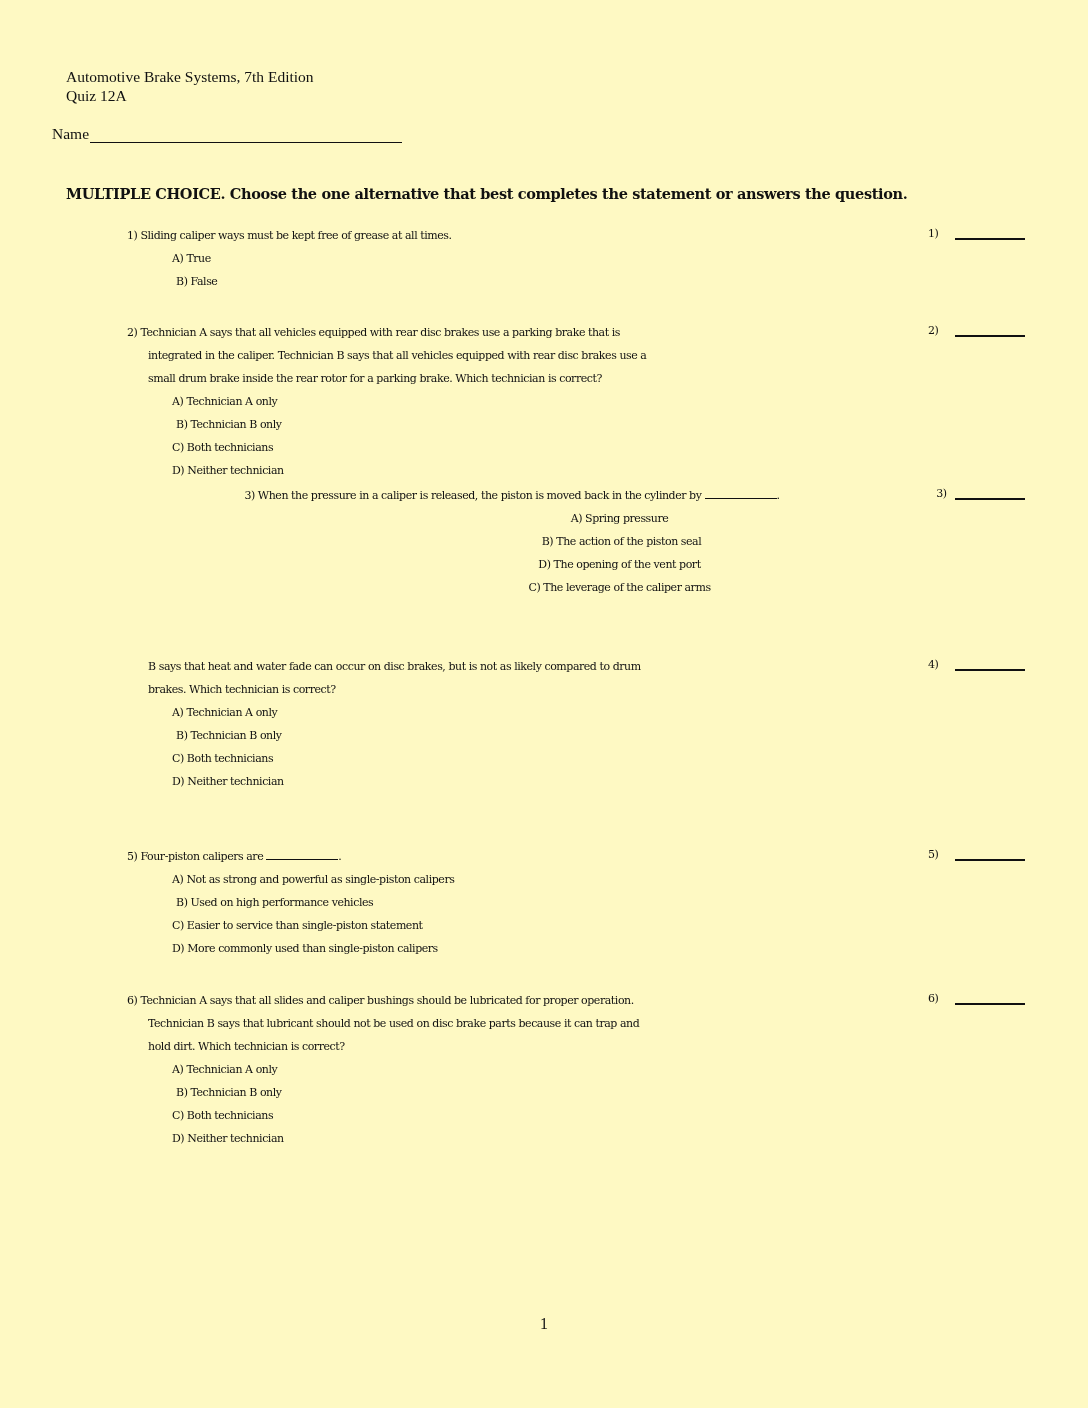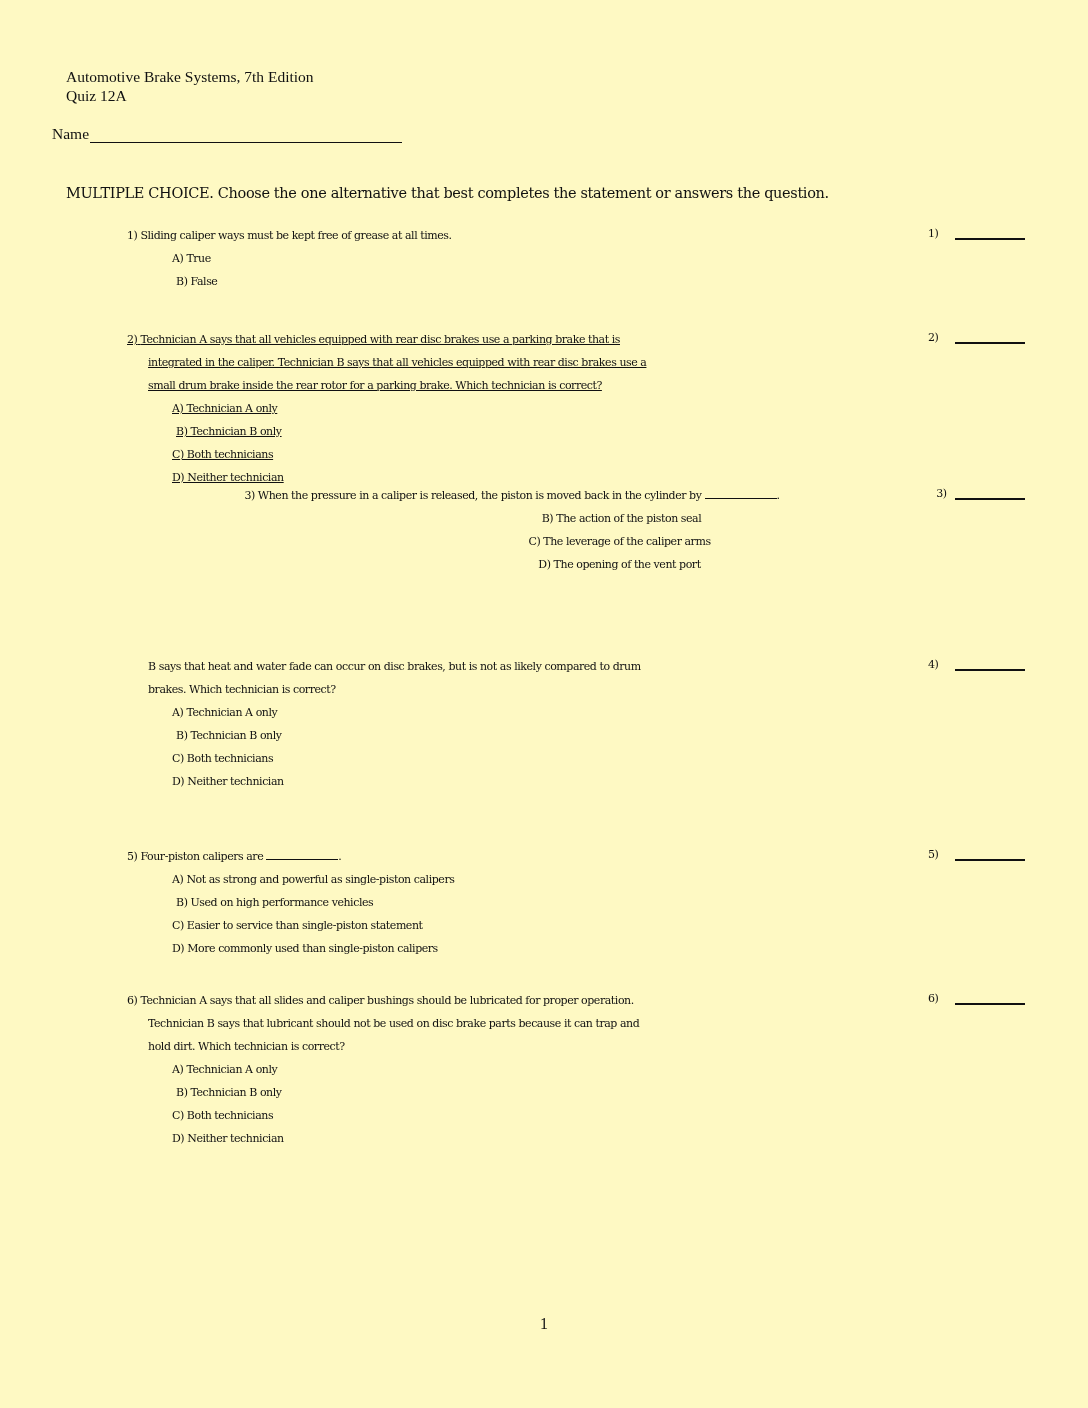--- a/index.html
+++ b/index.html
@@ -1,21 +1,21 @@
 <!DOCTYPE html>
 <html><head>
 <meta charset="utf-8">
 <style>
   html, body { margin: 0; padding: 0; background: #ffffff; }
   body { width: 1088px; height: 1408px; position: relative; overflow: hidden; color: #111111; }
   .page { position: absolute; left: 0; top: 0; width: 1088px; height: 1408px; background: #fef9c3; }
   .header { position: absolute; left: 66px; top: 67px; font-family: "Liberation Serif", serif; font-size: 15.5px; line-height: 19px; }
   .name-row { position: absolute; left: 52px; top: 125px; font-family: "Liberation Serif", serif; font-size: 15.5px; display: flex; align-items: flex-end; }
   .name-line { display: inline-block; width: 312px; border-bottom: 1px solid #111; height: 16px; margin-left: 1px; }
-  .instructions { position: absolute; left: 66px; top: 185px; font-family: "DejaVu Serif", serif; font-weight: normal; font-size: 14.5px; letter-spacing: -0.35px; white-space: nowrap; }
+  .instructions { position: absolute; left: 66px; top: 185px; font-family: "DejaVu Serif", serif; font-weight: bold; font-size: 14.5px; letter-spacing: -0.35px; white-space: nowrap; }
   .q { position: absolute; left: 127px; width: 940px; font-family: "DejaVu Serif", serif; font-size: 11px; letter-spacing: -0.45px; }
   .q-text { width: 770px; line-height: 23px; }
   .q-line { white-space: nowrap; }
   .q-line.indent { padding-left: 21px; }
   .choices { margin-left: 45px; line-height: 23px; }
   .choice { white-space: nowrap; }
   .choice.shift { padding-left: 4px; }
   .answer { position: absolute; left: 801px; top: 0; display: flex; align-items: flex-end; white-space: nowrap; }
   .answer-num { display: inline-block; width: 27px; font-family: "DejaVu Serif", serif; }
   .answer-blank { display: inline-block; width: 70px; border-bottom: 2px solid #111; height: 14px; margin-left: 0; }
@@ -46,21 +46,21 @@
     <div class="choices">
       <div class="choice">A) True</div>
       <div class="choice shift">B) False</div>
     </div>
     <div class="answer">
       <span class="answer-num">1)</span>
       <span class="answer-blank"></span>
     </div>
   </div>
 
-  <div class="q" style="top:328px;text-decoration:underline;">
+  <div class="q" style="top:321px;">
     <div class="q-text">
       <div class="q-line"><span>2)</span> <span>Technician A says that all vehicles equipped with rear disc brakes use a parking brake that is</span></div>
       <div class="q-line indent">integrated in the caliper. Technician B says that all vehicles equipped with rear disc brakes use a</div>
       <div class="q-line indent">small drum brake inside the rear rotor for a parking brake. Which technician is correct?</div>
     </div>
     <div class="choices">
       <div class="choice">A) Technician A only</div>
       <div class="choice shift">B) Technician B only</div>
       <div class="choice">C) Both technicians</div>
       <div class="choice">D) Neither technician</div>
@@ -69,23 +69,24 @@
       <span class="answer-num">2)</span>
       <span class="answer-blank"></span>
     </div>
   </div>
 
   <div class="q" style="top:484px;text-align:center;">
     <div class="q-text">
       <div class="q-line"><span>3)</span> <span>When the pressure in a caliper is released, the piston is moved back in the cylinder by</span> <span class="inline-blank"></span><span>.</span></div>
     </div>
     <div class="choices">
+      <div class="choice">A) Spring pressure</div>
       <div class="choice shift">B) The action of the piston seal</div>
+      <div class="choice">D) The opening of the vent port</div>
       <div class="choice">C) The leverage of the caliper arms</div>
-      <div class="choice">D) The opening of the vent port</div>
     </div>
     <div class="answer">
       <span class="answer-num">3)</span>
       <span class="answer-blank"></span>
     </div>
   </div>
 
   <div class="q" style="top:655px;">
     <div class="q-text">
       <div class="q-line indent">B says that heat and water fade can occur on disc brakes, but is not as likely compared to drum</div>

